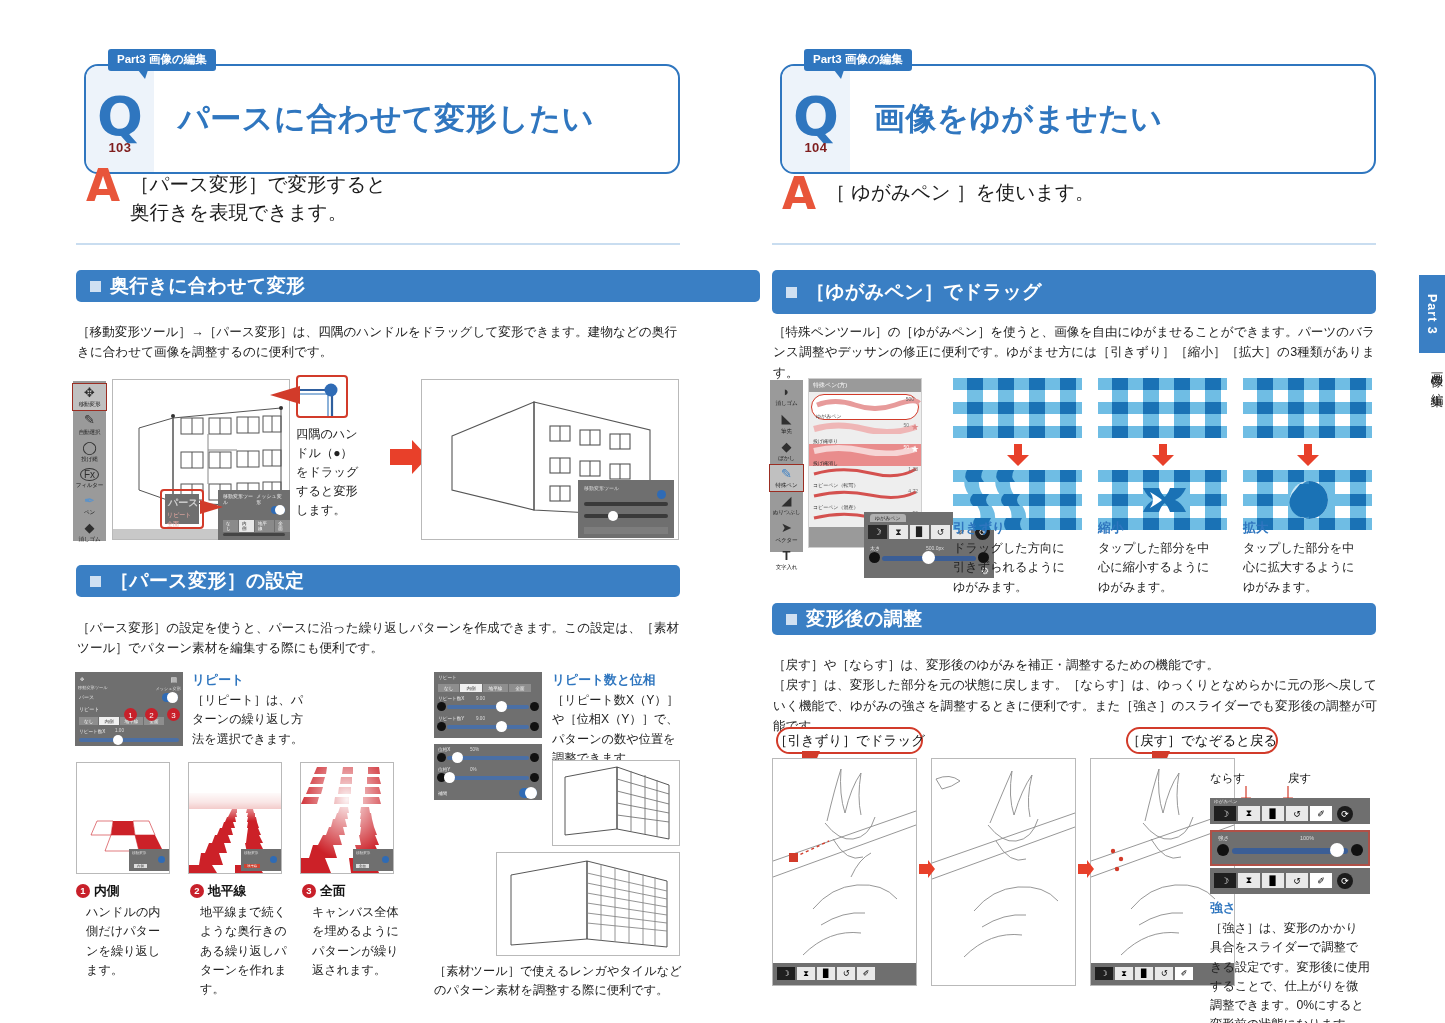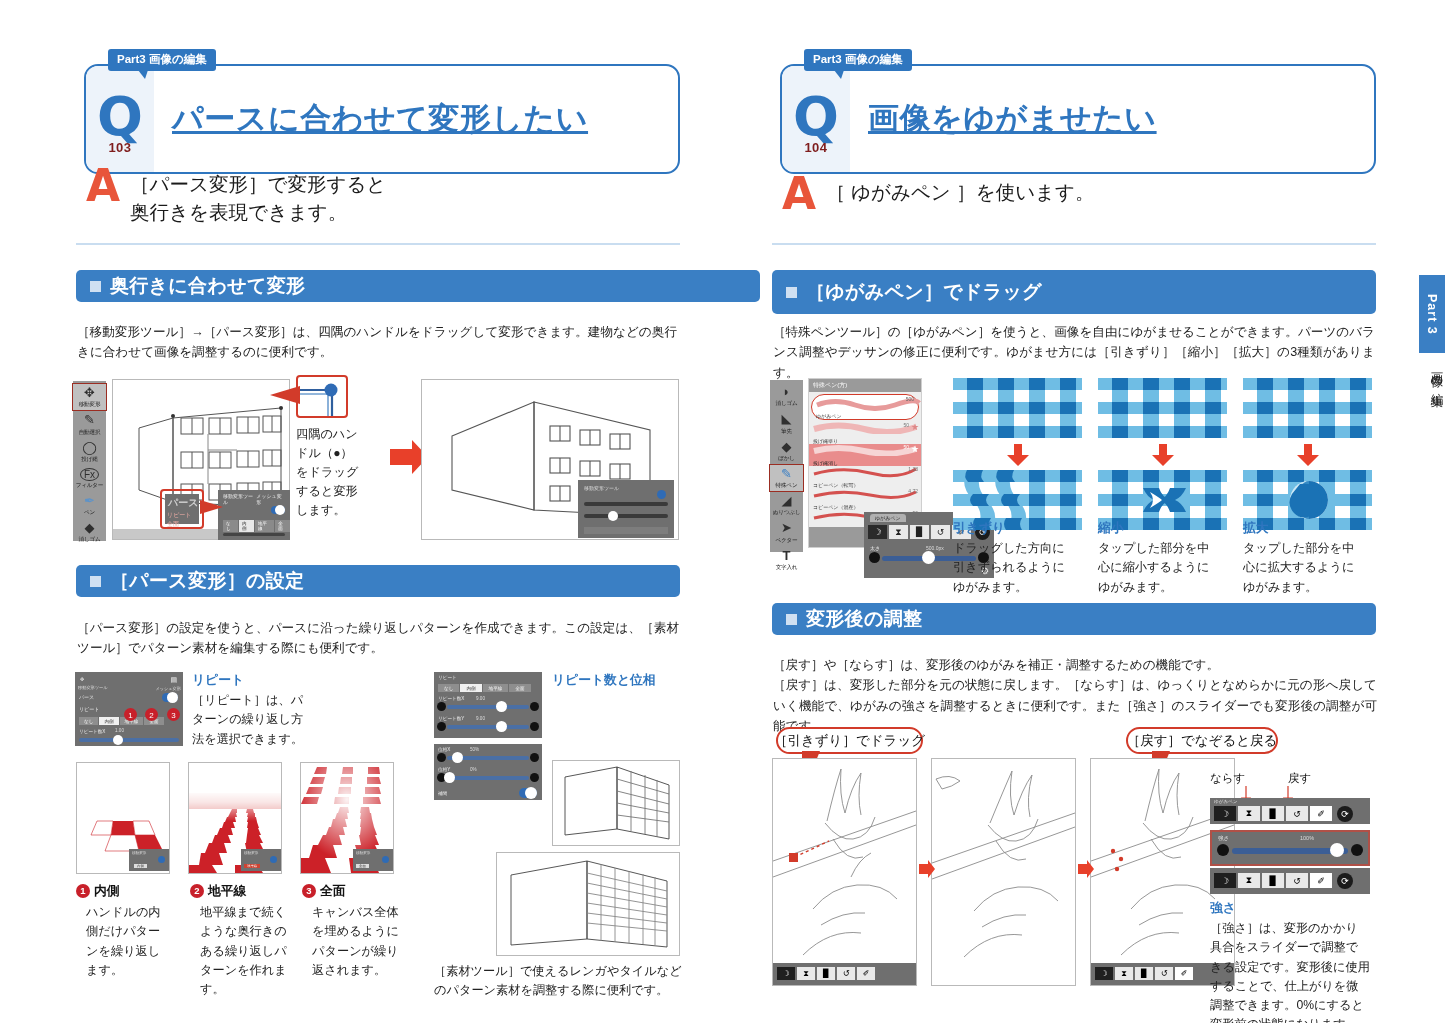--- a/index.html
+++ b/index.html
@@ -37,24 +37,23 @@
     font-weight: 700; font-size: 54px; color: #2f76bf;
     line-height: 0.95; margin-top: 8px;
   }
   .q-num {
     font-family: "Liberation Sans", sans-serif;
     font-size: 13px; font-weight: 700; color: #7f1d1d;
     letter-spacing: 0.5px; margin-top: -2px;
   }
   .q-title {
     flex: 1; display: flex; align-items: center;
-    padding-left: 18px;
+    padding-left: 24px;
     font-size: 31px; font-weight: 700; color: #2f76bf;
     letter-spacing: 0.5px;
-    text-decoration: underline;
   }
   .part-tag {
     position: absolute;
     top: -17px; left: 22px;
     background: #2f76bf; color: #ffffff;
     font-size: 11.5px; font-weight: 700;
     padding: 3px 9px 4px 9px;
     border-radius: 3px;
     white-space: nowrap;
     z-index: 5;
@@ -448,20 +447,21 @@
       <div style="position:absolute;right:3px;top:29px;width:9px;height:9px;border-radius:50%;background:#111;"></div>
       <div style="position:absolute;left:10px;top:28px;width:11px;height:11px;border-radius:50%;background:#fff;"></div>
       <div style="position:absolute;left:4px;bottom:4px;font-size:4.6px;color:#eee;">補間</div>
       <div style="position:absolute;right:5px;bottom:2px;width:18px;height:10px;border-radius:5px;background:#2f6bb5;">
         <div style="position:absolute;right:0;top:-1px;width:12px;height:12px;border-radius:50%;background:#fff;"></div>
       </div>
     </div>
 
     <div class="cap" style="left:552px; top:672px; width:128px;">
       <div class="cap-title">リピート数と位相</div>
+      <div class="cap-body">［リピート数X（Y）］や［位相X（Y）］で、パターンの数や位置を調整できます。</div>
     </div>
 
     <div class="frame" style="left:552px; top:760px; width:128px; height:86px;">
       <svg width="126" height="84" viewBox="0 0 126 84">
         <g fill="none" stroke="#444" stroke-width="0.9">
           <path d="M12 16 L64 6 L64 68 L12 74 Z"></path>
           <path d="M64 6 L116 24 L116 78 L64 68 Z"></path>
           <g stroke="#777">
             <path d="M64 18 L116 33 M64 30 L116 43 M64 42 L116 52 M64 54 L116 61"></path>
             <path d="M78 10 L78 70 M92 14 L92 73 M104 19 L104 76"></path>

